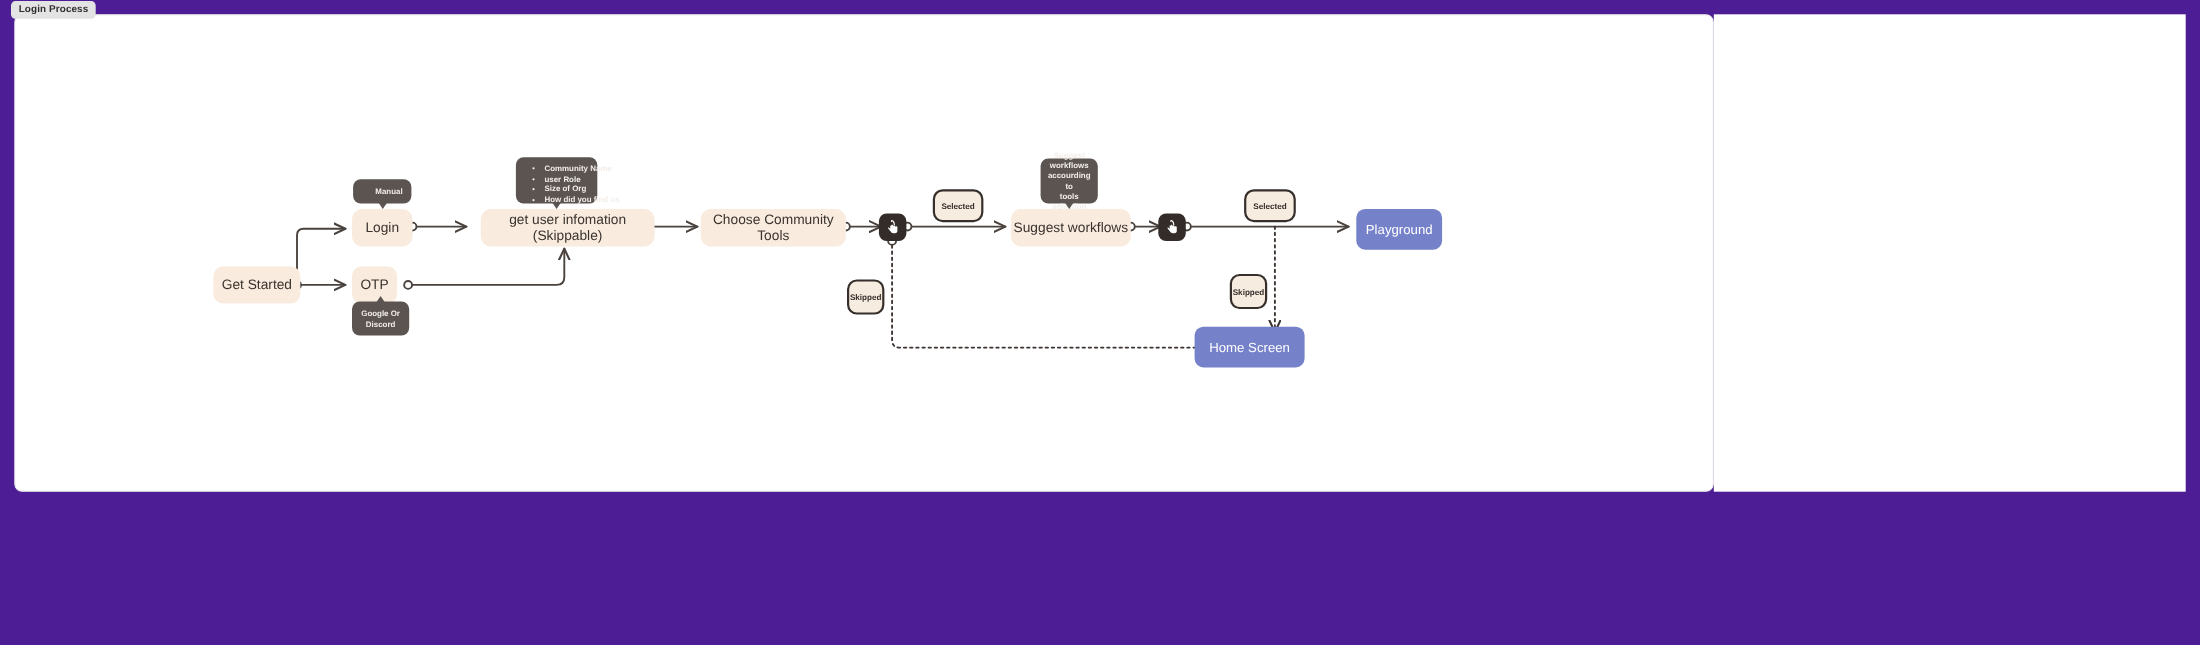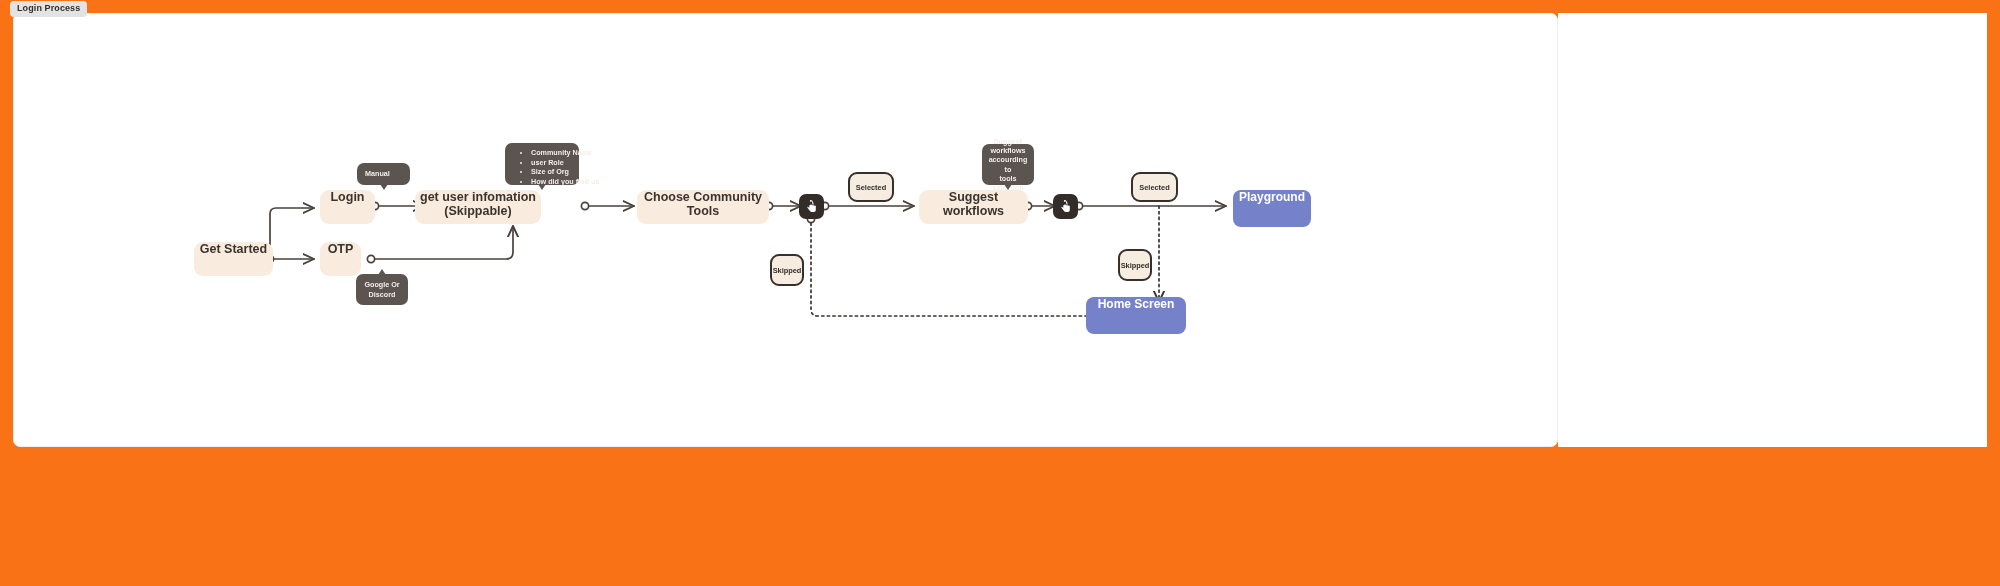--- a/index.html
+++ b/index.html
@@ -3,21 +3,21 @@
 <meta charset="utf-8">
 <style>
   * { box-sizing: border-box; }
   html, body {
     margin: 0; padding: 0;
     width: 2000px; height: 586px;
     background: #ffffff;
     font-family: "Liberation Sans", sans-serif;
     overflow: hidden;
   }
-  #root { position: relative; width: 2000px; height: 586px; background:#f97316; }
+  #root { position: relative; width: 2000px; height: 586px; background:#4c1d95; }
 
   
   .tab-chip {
     position: absolute; left: 10px; top: 1px;
     background: #e3e3e3;
     color: #2f2f2f;
     font-size: 9px;
     font-weight: 700;
     letter-spacing: .1px;
     padding: 3px 7px 4px 7px;
@@ -45,24 +45,24 @@
   svg.edges {
     position: absolute; left: 0; top: 0;
     width: 1545px; height: 434px;
     overflow: visible;
     pointer-events: none;
   }
 
   
   .node {
     position: absolute;
-    display: flex; align-items: flex-start; justify-content: center;
+    display: flex; align-items: center; justify-content: center;
     text-align: center;
     border-radius: 9px;
-    font-weight: 700;
+    font-weight: 400;
     z-index: 10;
   }
   .node.cream {
     background: #f9ecdf;
     color: #3b332e;
     font-size: 12.5px;
   }
   .node.purple {
     background: #7581c9;
     color: #ffffff;
@@ -75,21 +75,20 @@
     position: absolute;
     background: #5b5450;
     color: #f3eee9;
     border-radius: 7px;
     font-size: 7.2px;
     font-weight: 700;
     line-height: 1.28;
     padding: 6px 8px;
     z-index: 20;
     text-align: center;
-    margin-left: 36px;
   }
   .tip ul { margin: 0; padding: 0 0 0 9px; text-align: left; }
   .tip li { list-style: disc; margin: 0 0 .5px 0; white-space: nowrap; }
   .tip .tail-down, .tip .tail-up {
     position: absolute; left: 50%; margin-left: -4px;
     width: 0; height: 0;
     border-left: 4px solid transparent;
     border-right: 4px solid transparent;
   }
   .tip .tail-down { bottom: -5px; border-top: 6px solid #5b5450; }
@@ -180,21 +179,21 @@
     </div>
 
     <div class="node cream" style="left:306px; top:228px; width:41px; height:34px;">
       <span>OTP</span>
     </div>
 
     <div class="node cream" style="left:306px; top:176px; width:55px; height:34px;">
       <span>Login</span>
     </div>
 
-    <div class="node cream" style="left:401px; top:176px; width:126px; height:34px;">
+    <div class="node cream" style="left:423px; top:176px; width:158px; height:34px;">
       <span>get user infomation (Skippable)</span>
     </div>
 
     <div class="node cream" style="left:623px; top:176px; width:132px; height:34px;">
       <span>Choose Community Tools</span>
     </div>
 
     <div class="node cream" style="left:905px; top:176px; width:109px; height:34px;">
       <span>Suggest workflows</span>
     </div>
@@ -239,21 +238,21 @@
 
     <div class="pill" style="left:1117px; top:158px; width:47px; height:30px;">
       <span>Selected</span>
     </div>
 
     <div class="pill" style="left:1104px; top:235px; width:34px; height:32px;">
       <span>Skipped</span>
     </div>
 
     <div class="tip" style="left:307px; top:149px; width:53px; height:22px; align-items:center;
-                display:flex; justify-content:flex-start;">
+                display:flex; justify-content:flex-end;">
       <span>Manual</span>
       <span class="tail-down"></span>
     </div>
 
     <div class="tip" style="left:306px; top:260px; width:52px; height:31px;
                 display:flex; flex-direction:column; justify-content:center;">
       <span>Google Or</span>
       <span>Discord</span>
       <span class="tail-up"></span>
     </div>

